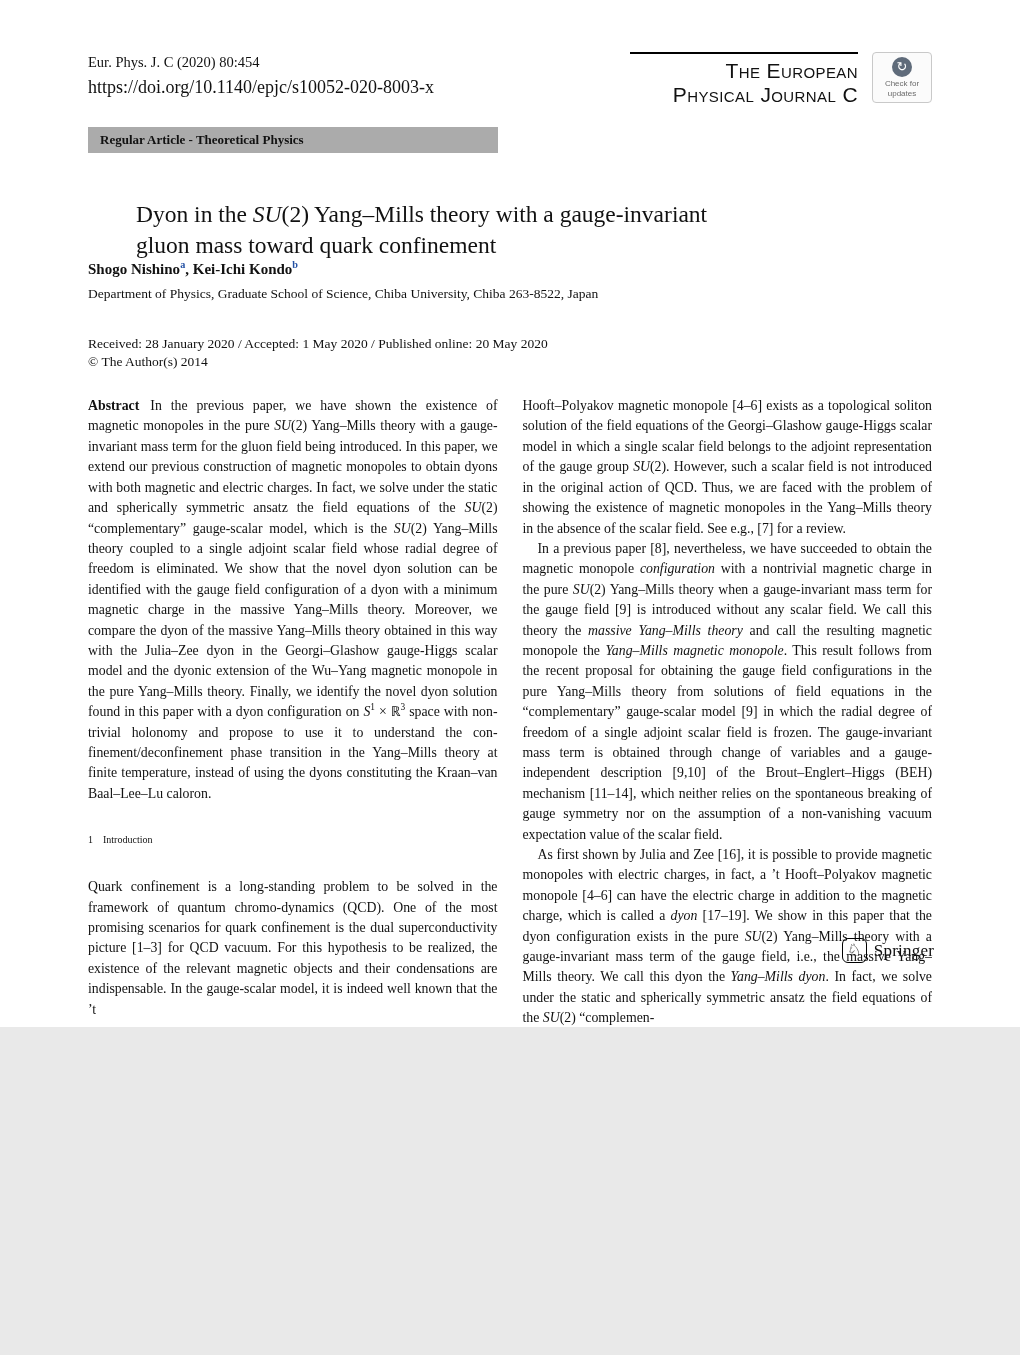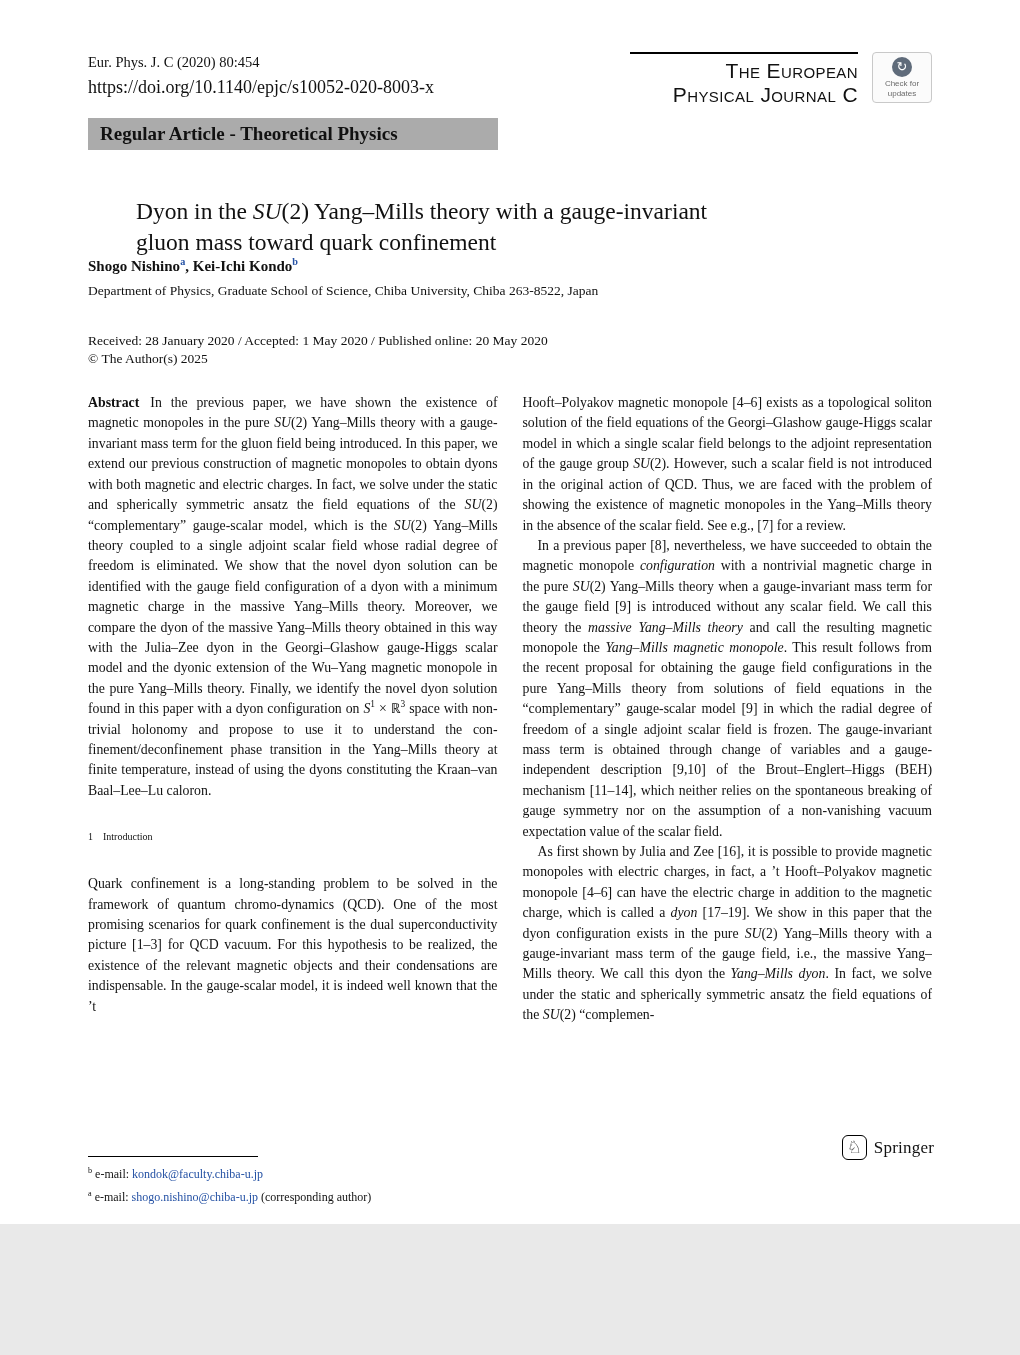--- a/index.html
+++ b/index.html
@@ -1,19 +1,19 @@
 <!DOCTYPE html>
 <html><head>
 <meta charset="utf-8">
 <style>
   html, body { margin: 0; padding: 0; background: #e9e9e9; }
   .page {
     position: relative;
     width: 1020px;
-    height: 1224px;
+    height: 1027px;
     margin: 0 auto;
     background: #ffffff;
     box-sizing: border-box;
     padding: 52px 88px 0 88px;
     font-family: "Liberation Serif", serif;
     color: #111111;
     overflow: hidden;
   }
 
   
@@ -51,27 +51,27 @@
     margin: 0 auto 2px auto;
     border-radius: 50%;
     background: #5f6b7a;
     color: #fff;
     font-size: 13px;
     line-height: 20px;
   }
 
   
   .type-bar {
-    margin-top: 12px;
+    margin-top: 21px;
     width: 410px;
     box-sizing: border-box;
     background: #ababab;
     padding: 5px 12px;
     font-weight: bold;
-    font-size: 19px;
+    font-size: 13px;
   }
 
   
   .title {
     margin-top: 46px;
     font-size: 23.5px;
     font-weight: normal;
     line-height: 1.32;
     margin-left: 48px;
   }
@@ -153,21 +153,21 @@
 
   <div class="title">
     <div><span>Dyon in the </span><span class="i">SU</span><span>(2) Yang–Mills theory with a gauge-invariant</span></div>
     <div><span>gluon mass toward quark confinement</span></div>
   </div>
 
   <div class="authors"><span>Shogo Nishino</span><span class="sup link">a</span><span>, Kei-Ichi Kondo</span><span class="sup link">b</span></div>
   <div class="affiliation">Department of Physics, Graduate School of Science, Chiba University, Chiba 263-8522, Japan</div>
 
   <div class="received">Received: 28 January 2020 / Accepted: 1 May 2020 / Published online: 20 May 2020</div>
-  <div class="copyright">© The Author(s) 2025</div>
+  <div class="copyright">© The Author(s) 2014</div>
 
   <div class="columns">
 
     <div class="col col-left">
       <p class="para"><span class="b mr">Abstract</span><span>In the previous paper, we have shown the exis­tence of magnetic monopoles in the pure </span><span class="i">SU</span><span>(2) Yang–Mills theory with a gauge-invariant mass term for the gluon field being introduced. In this paper, we extend our previous construction of magnetic monopoles to obtain dyons with both magnetic and electric charges. In fact, we solve under the static and spherically symmetric ansatz the field equations of the </span><span class="i">SU</span><span>(2) “complementary” gauge-scalar model, which is the </span><span class="i">SU</span><span>(2) Yang–Mills theory coupled to a single adjoint scalar field whose radial degree of freedom is eliminated. We show that the novel dyon solution can be identified with the gauge field configuration of a dyon with a minimum mag­netic charge in the massive Yang–Mills theory. Moreover, we compare the dyon of the massive Yang–Mills theory obtained in this way with the Julia–Zee dyon in the Georgi–Glashow gauge-Higgs scalar model and the dyonic extension of the Wu–Yang magnetic monopole in the pure Yang–Mills the­ory. Finally, we identify the novel dyon solution found in this paper with a dyon configuration on </span><span class="i">S</span><span class="sup">1</span><span> × ℝ</span><span class="sup">3</span><span> space with non­trivial holonomy and propose to use it to understand the con­finement/deconfinement phase transition in the Yang–Mills theory at finite temperature, instead of using the dyons con­stituting the Kraan–van Baal–Lee–Lu caloron.</span></p>
       <div class="section-heading">
         <span class="num">1</span><span>Introduction</span>
       </div>
       <p class="para"><span>Quark confinement is a long-standing problem to be solved in the framework of quantum chromo-dynamics (QCD). One of the most promising scenarios for quark confinement is the dual superconductivity picture [1–3] for QCD vacuum. For this hypothesis to be realized, the existence of the relevant magnetic objects and their condensations are indispensable. In the gauge-scalar model, it is indeed well known that the ’t</span></p>
 

